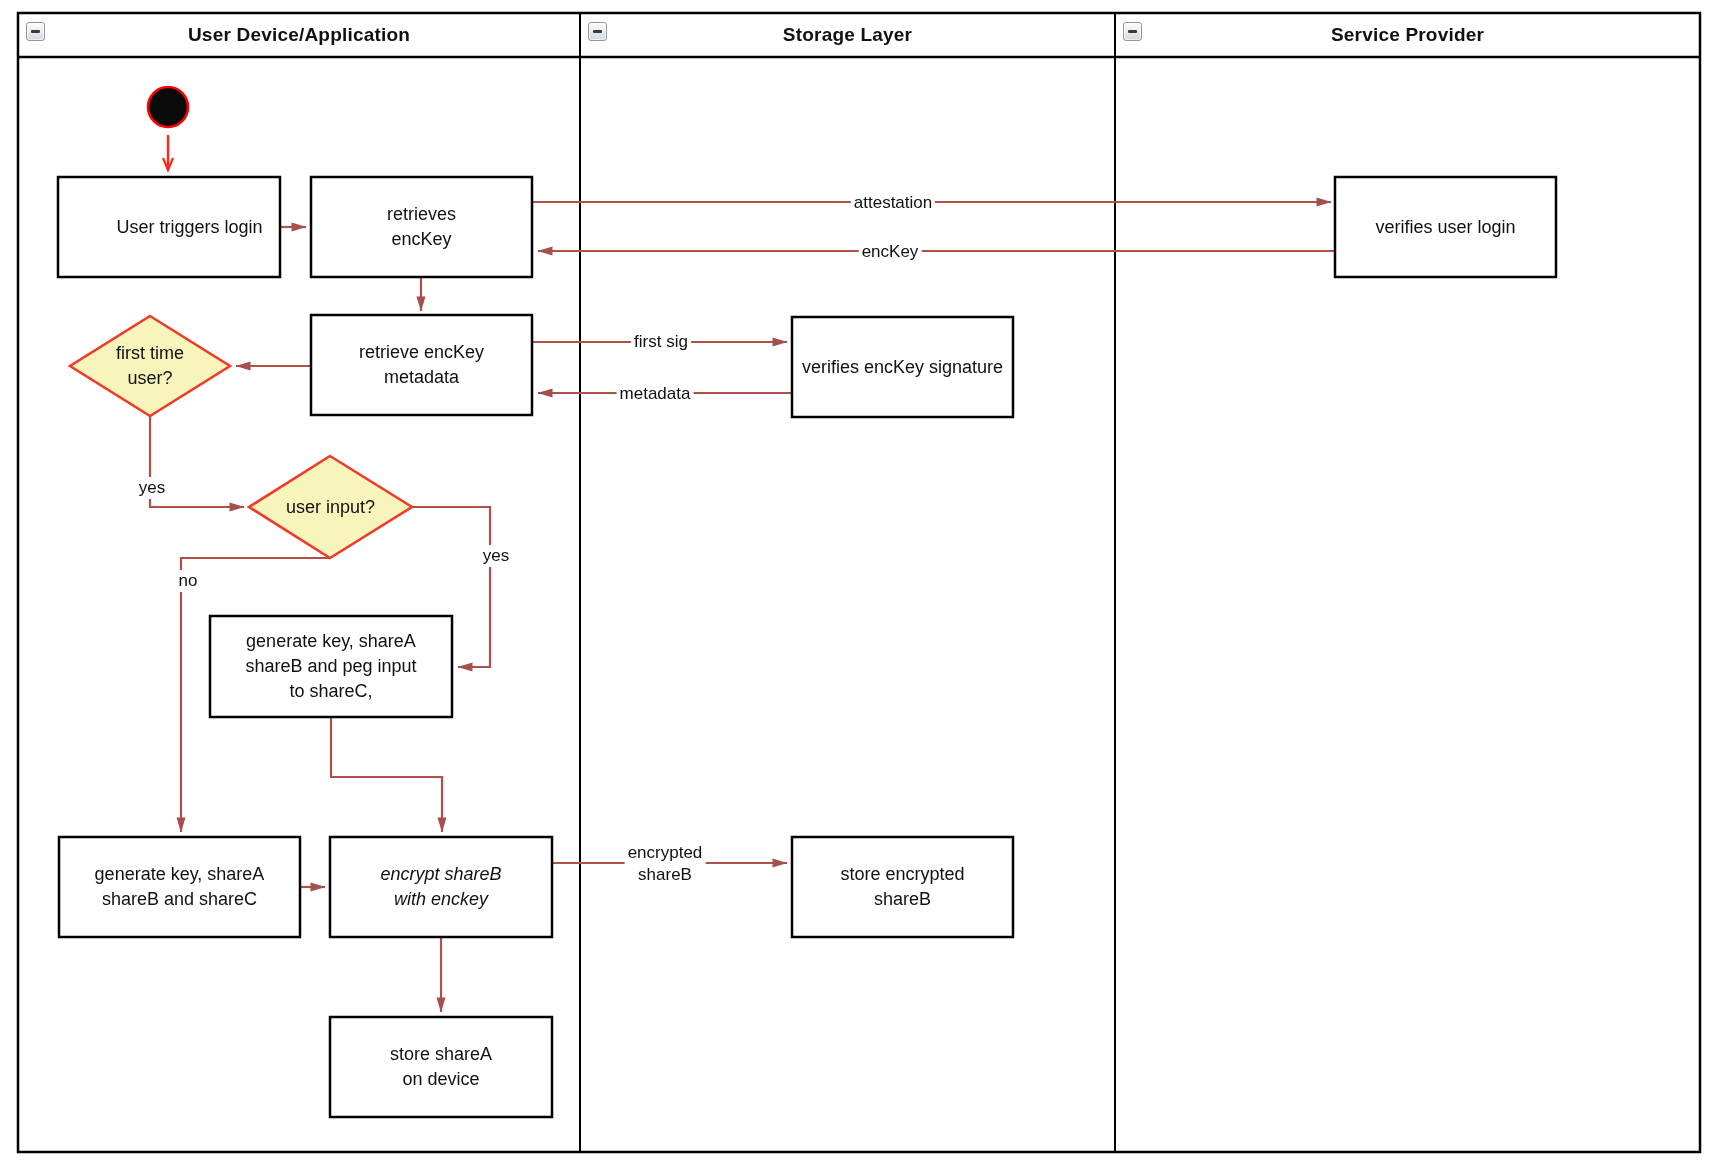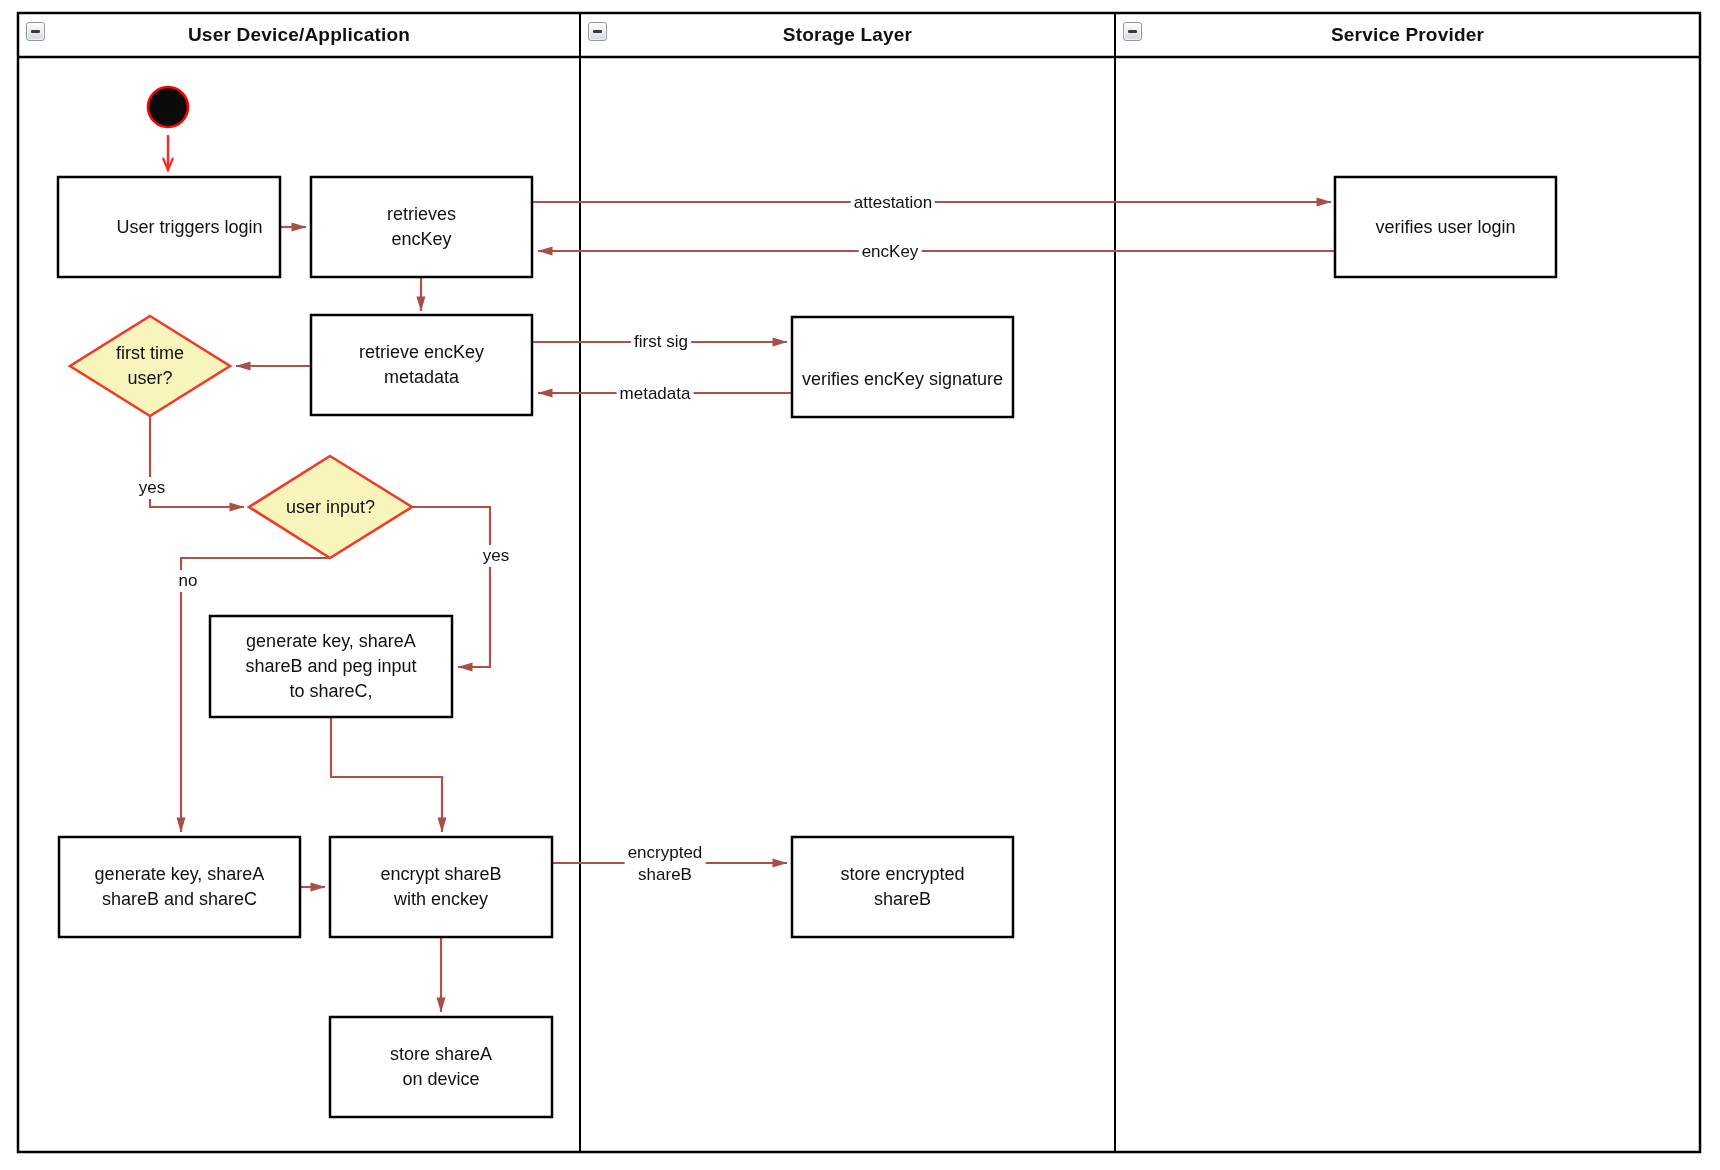--- a/index.html
+++ b/index.html
@@ -122,27 +122,27 @@
   <div class="collapse c3">
       <span class="minus-bar"></span>
     </div>
 
   <div class="node-label" style="left:58px;top:177px;width:263px;height:100px;">User triggers login</div>
   <div class="node-label" style="left:311px;top:177px;width:221px;height:100px;">retrieves
 encKey</div>
   <div class="node-label" style="left:311px;top:315px;width:221px;height:100px;">retrieve encKey
 metadata</div>
   <div class="node-label" style="left:1335px;top:177px;width:221px;height:100px;">verifies user login</div>
-  <div class="node-label nowrap" style="left:792px;top:317px;width:221px;height:100px;margin-top:12px;">verifies encKey signature</div>
+  <div class="node-label nowrap" style="left:792px;top:317px;width:221px;height:100px;">verifies encKey signature</div>
   <div class="node-label" style="left:210px;top:616px;width:242px;height:101px;">generate key, shareA
 shareB and peg input
 to shareC,</div>
   <div class="node-label" style="left:59px;top:837px;width:241px;height:100px;">generate key, shareA
 shareB and shareC</div>
-  <div class="node-label" style="left:330px;top:837px;width:222px;height:100px;">encrypt shareB
+  <div class="node-label" style="left:330px;top:837px;width:222px;height:100px;font-style:italic;">encrypt shareB
 with enckey</div>
   <div class="node-label" style="left:792px;top:837px;width:221px;height:100px;">store encrypted
 shareB</div>
   <div class="node-label" style="left:330px;top:1017px;width:222px;height:100px;">store shareA
 on device</div>
   <div class="node-label" style="left:70px;top:316px;width:160px;height:100px;">first time
 user?</div>
   <div class="node-label" style="left:249px;top:457px;width:163px;height:100px;">user input?</div>
 
   <div class="edge-label" style="left:893px;top:203px;">attestation</div>

